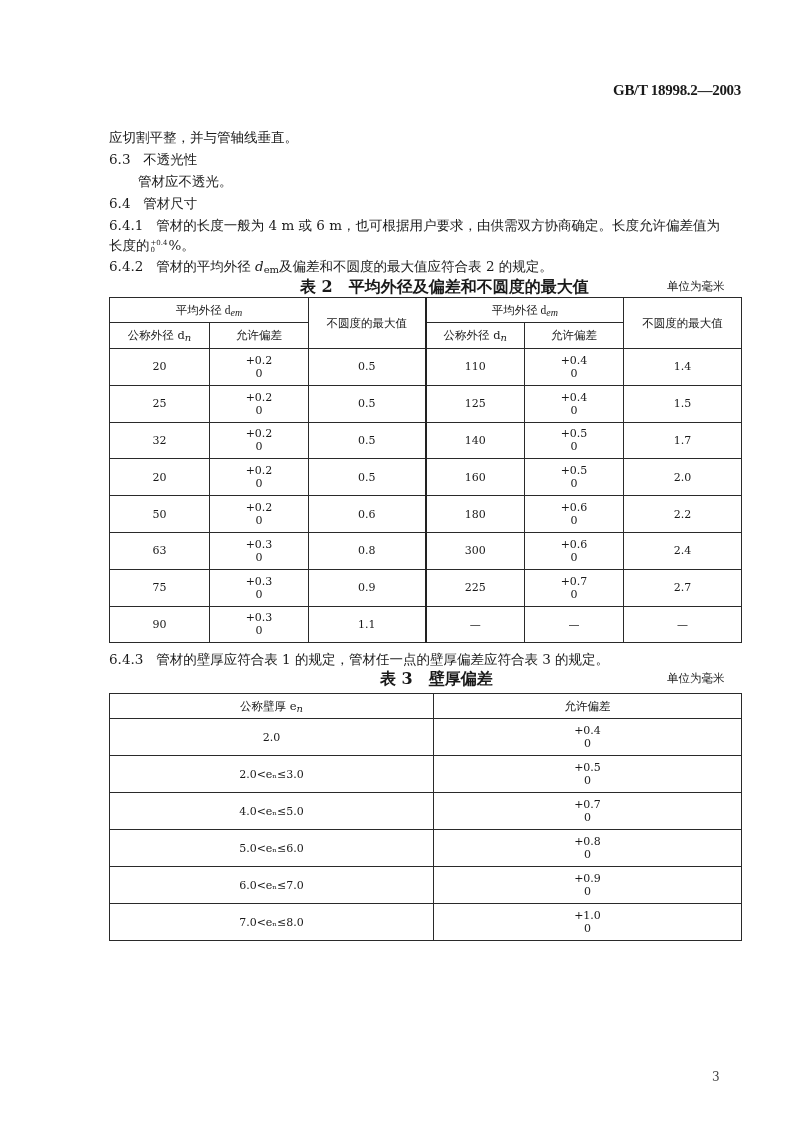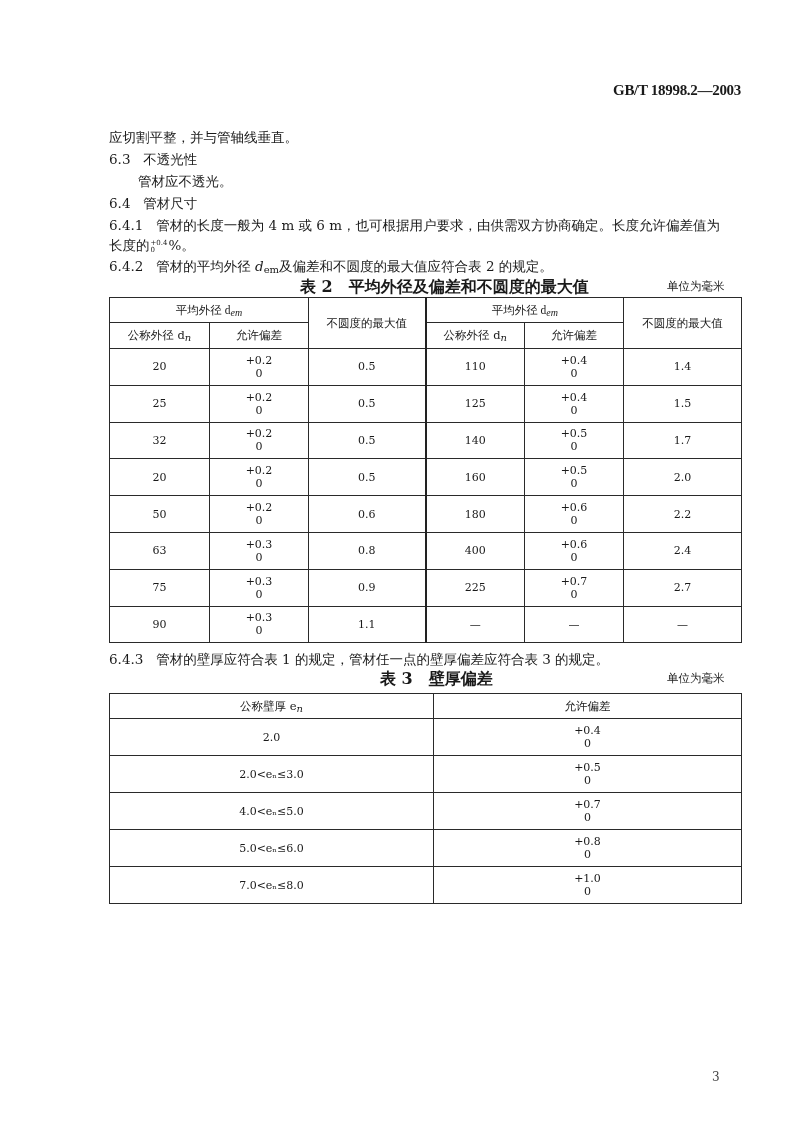--- a/index.html
+++ b/index.html
@@ -132,21 +132,21 @@
       <td><span class="dev"><span>+0.2</span><span>0</span></span></td>
       <td>0.6</td>
       <td class="thick-left">180</td>
       <td><span class="dev"><span>+0.6</span><span>0</span></span></td>
       <td>2.2</td>
     </tr>
     <tr>
       <td>63</td>
       <td><span class="dev"><span>+0.3</span><span>0</span></span></td>
       <td>0.8</td>
-      <td class="thick-left">400</td>
+      <td class="thick-left">300</td>
       <td><span class="dev"><span>+0.6</span><span>0</span></span></td>
       <td>2.4</td>
     </tr>
     <tr>
       <td>75</td>
       <td><span class="dev"><span>+0.3</span><span>0</span></span></td>
       <td>0.9</td>
       <td class="thick-left">225</td>
       <td><span class="dev"><span>+0.7</span><span>0</span></span></td>
       <td>2.7</td>
@@ -192,19 +192,23 @@
     </tr>
     <tr>
       <td>4.0&lt;eₙ≤5.0</td>
       <td><span class="dev"><span>+0.7</span><span>0</span></span></td>
     </tr>
     <tr>
       <td>5.0&lt;eₙ≤6.0</td>
       <td><span class="dev"><span>+0.8</span><span>0</span></span></td>
     </tr>
     <tr>
+      <td>6.0&lt;eₙ≤7.0</td>
+      <td><span class="dev"><span>+0.9</span><span>0</span></span></td>
+    </tr>
+    <tr>
       <td>7.0&lt;eₙ≤8.0</td>
       <td><span class="dev"><span>+1.0</span><span>0</span></span></td>
     </tr>
   </tbody>
 </table>
 
 <div class="pageno">3</div>
 
 </body></html>

